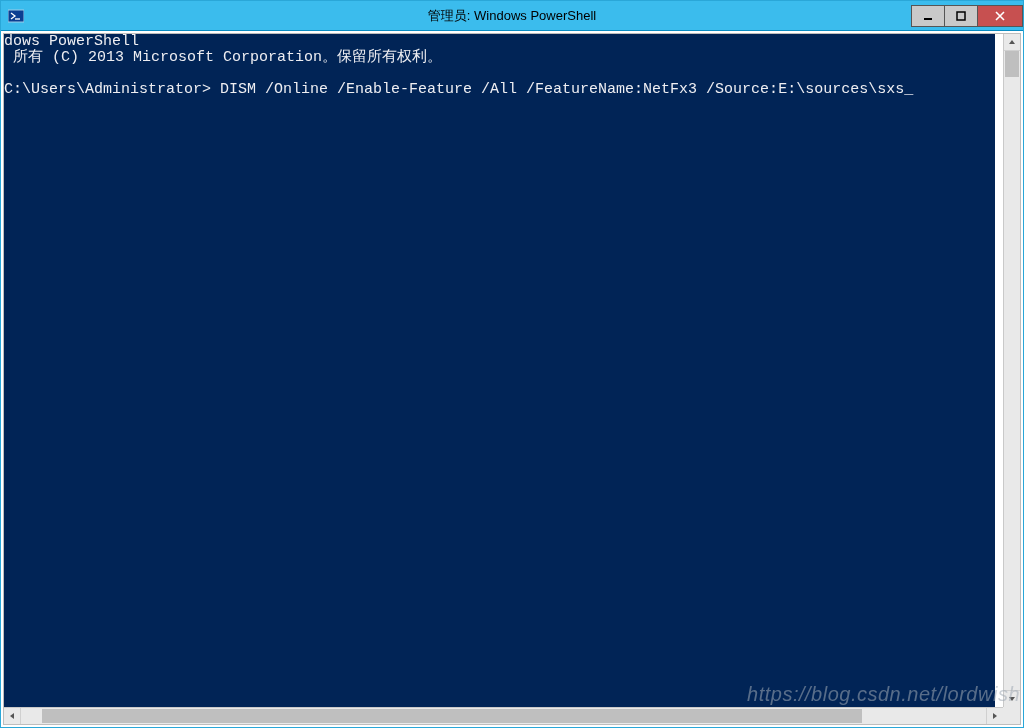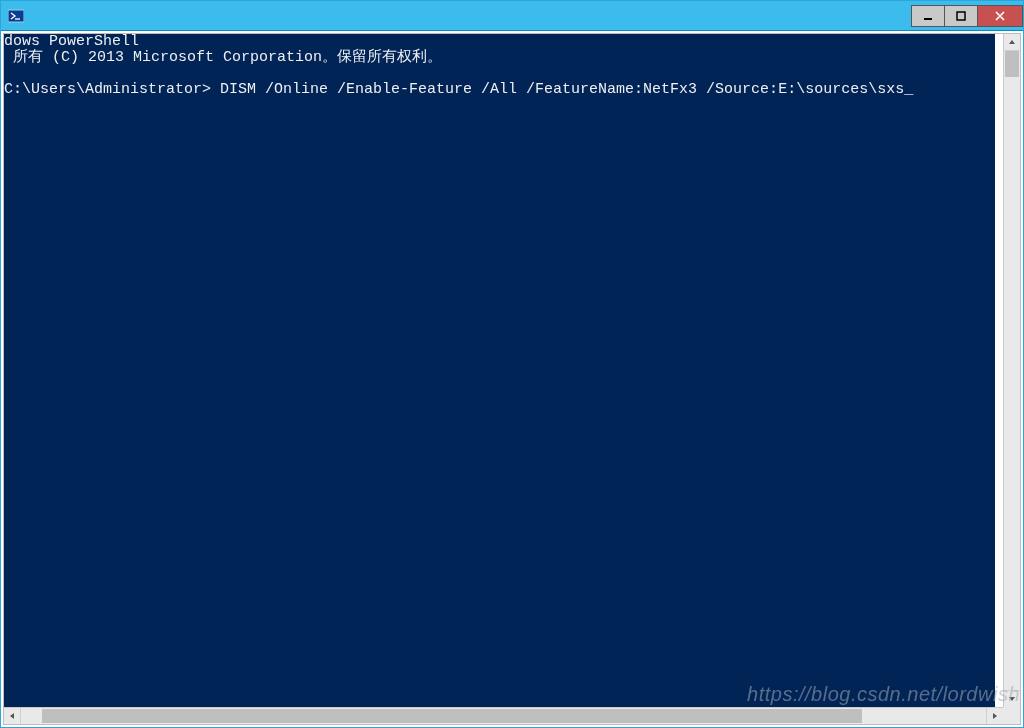--- a/index.html
+++ b/index.html
@@ -191,20 +191,21 @@
 
 <div class="window">
   <div class="titlebar">
     <span class="titlebar-icon">
       <svg width="16" height="16" viewBox="0 0 16 16">
         <rect x="0" y="2" width="16" height="12" fill="#0b3e91" stroke="#9dcbe8" stroke-width="1"></rect>
         <path d="M3 5 L7 8 L3 11" stroke="#fff" stroke-width="1.3" fill="none"></path>
         <path d="M7 11 L12 11" stroke="#fff" stroke-width="1.3"></path>
       </svg>
     </span>
+    <span class="titlebar-title">管理员: Windows PowerShell</span>
     <div class="window-controls">
       <div class="win-btn minimize">
         <svg width="10" height="10" viewBox="0 0 10 10">
             <rect x="1" y="7" width="8" height="2" fill="#000"></rect>
           </svg>
       </div>
       <div class="win-btn maximize">
         <svg width="10" height="10" viewBox="0 0 10 10">
             <rect x="1" y="1" width="8" height="8" fill="none" stroke="#000" stroke-width="1.5"></rect>
           </svg>

